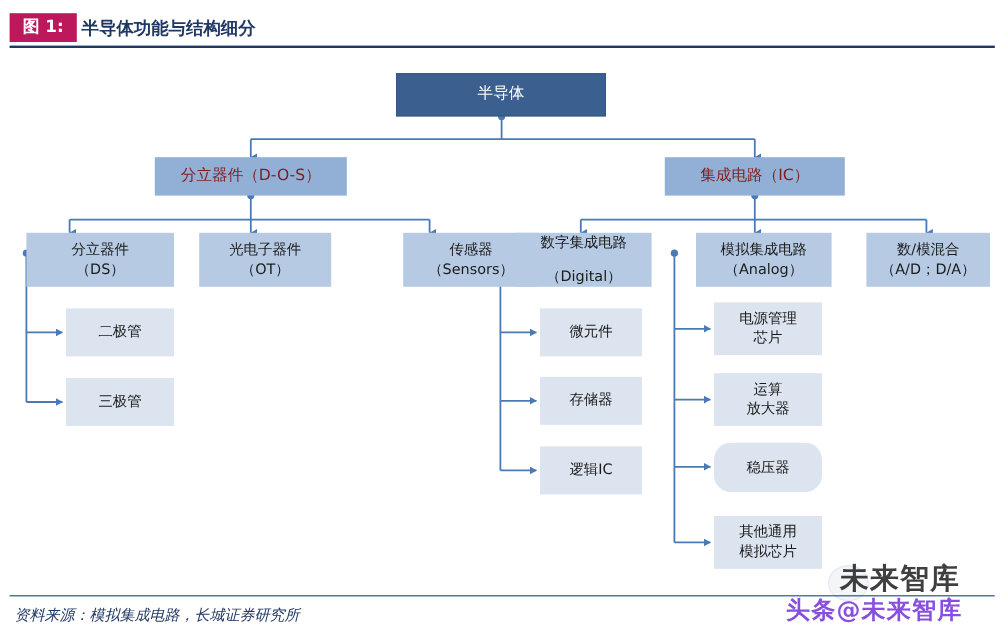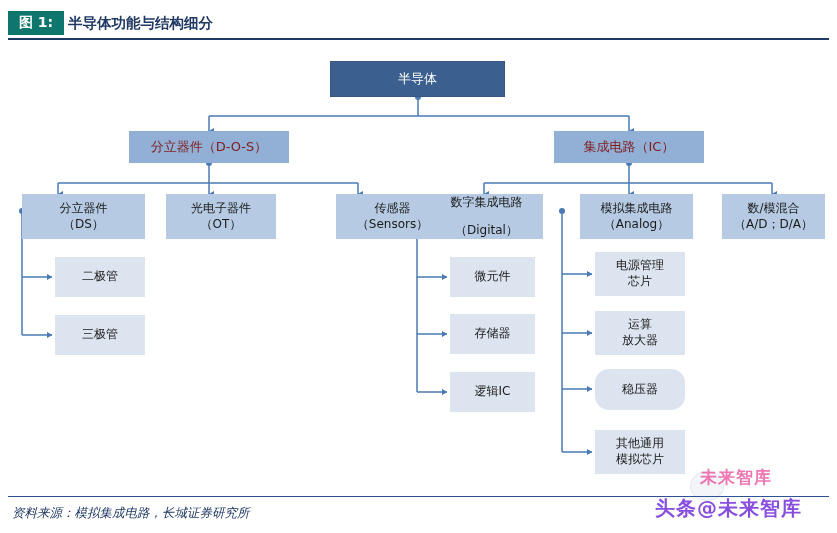--- a/index.html
+++ b/index.html
@@ -13,21 +13,21 @@
   }
 
   
   #title-bar {
     position: absolute; left: 8px; top: 11px;
     width: 821px; height: 26px;
   }
   #title-tag {
     position: absolute; left: 0; top: 0;
     width: 56px; height: 24px;
-    background: #0f766e;
+    background: #be185d;
     color: #ffffff;
     font-size: 14px; font-weight: bold;
     display: flex; align-items: center; justify-content: center;
     letter-spacing: 0px;
   }
   #title-text {
     position: absolute; left: 60px; top: 0;
     height: 24px;
     display: flex; align-items: center;
     color: #1f3864;
@@ -58,22 +58,22 @@
   #watermark {
     position: absolute; left: 655px; top: 495px;
     font-size: 20px; font-weight: bold;
     color: #6d28d9;
     opacity: 0.82;
     white-space: nowrap;
     letter-spacing: 1px;
   }
   #watermark-ghost {
     position: absolute; left: 700px; top: 466px;
-    font-size: 17px; font-weight: bold;
-    color: #ec4899;
+    font-size: 24px; font-weight: bold;
+    color: #000000;
     opacity: 0.75;
     white-space: nowrap;
     letter-spacing: 1px;
   }
   #watermark-logo {
     position: absolute; left: 690px; top: 471px;
     width: 34px; height: 30px;
     border-radius: 50%;
     background: #f2f5f9;
     border: 1px solid #dfe6ef;

